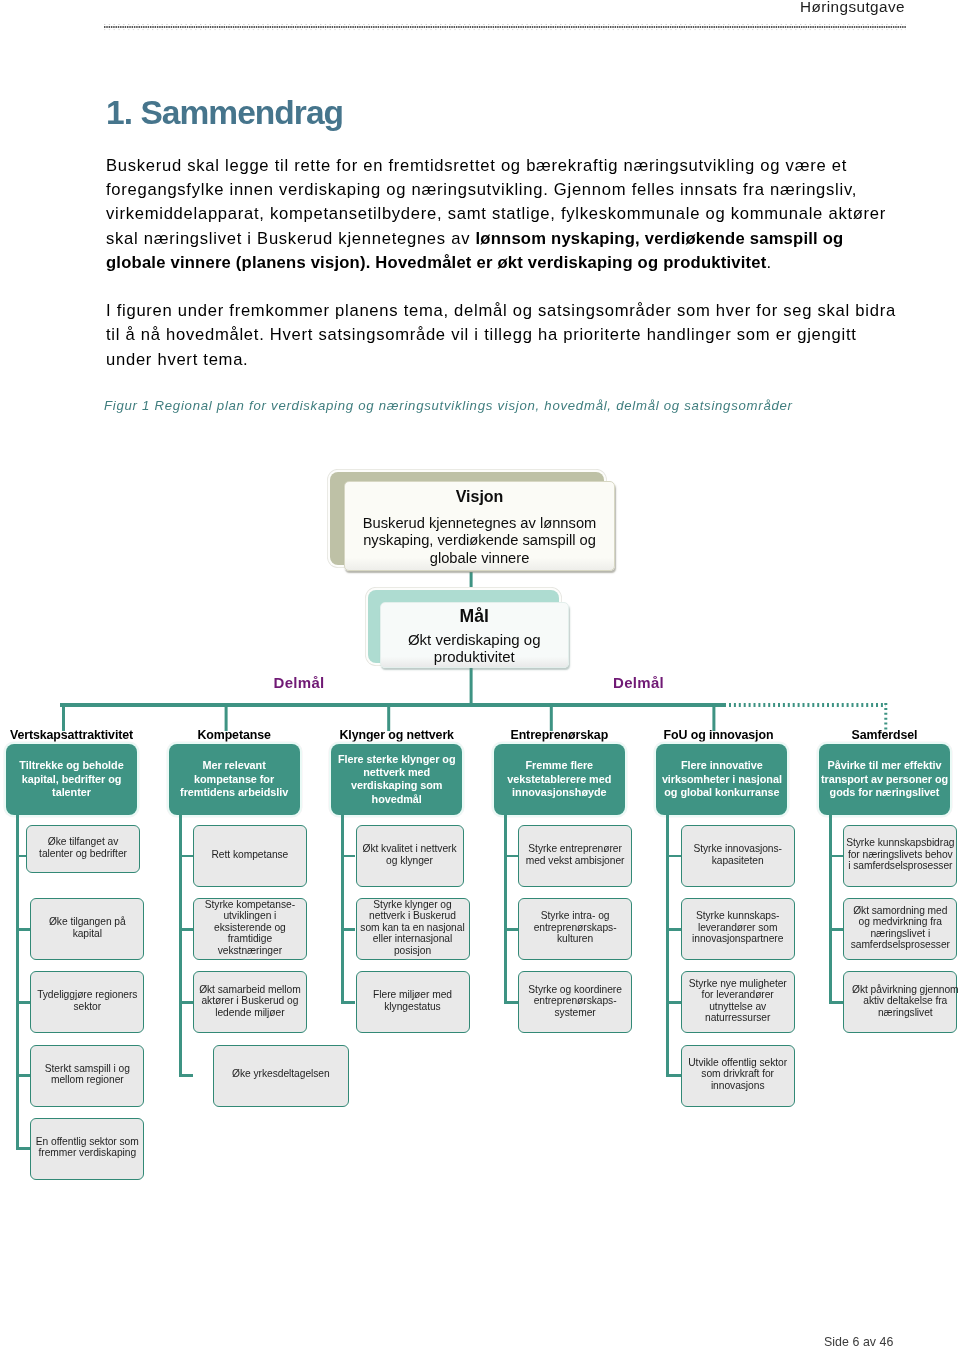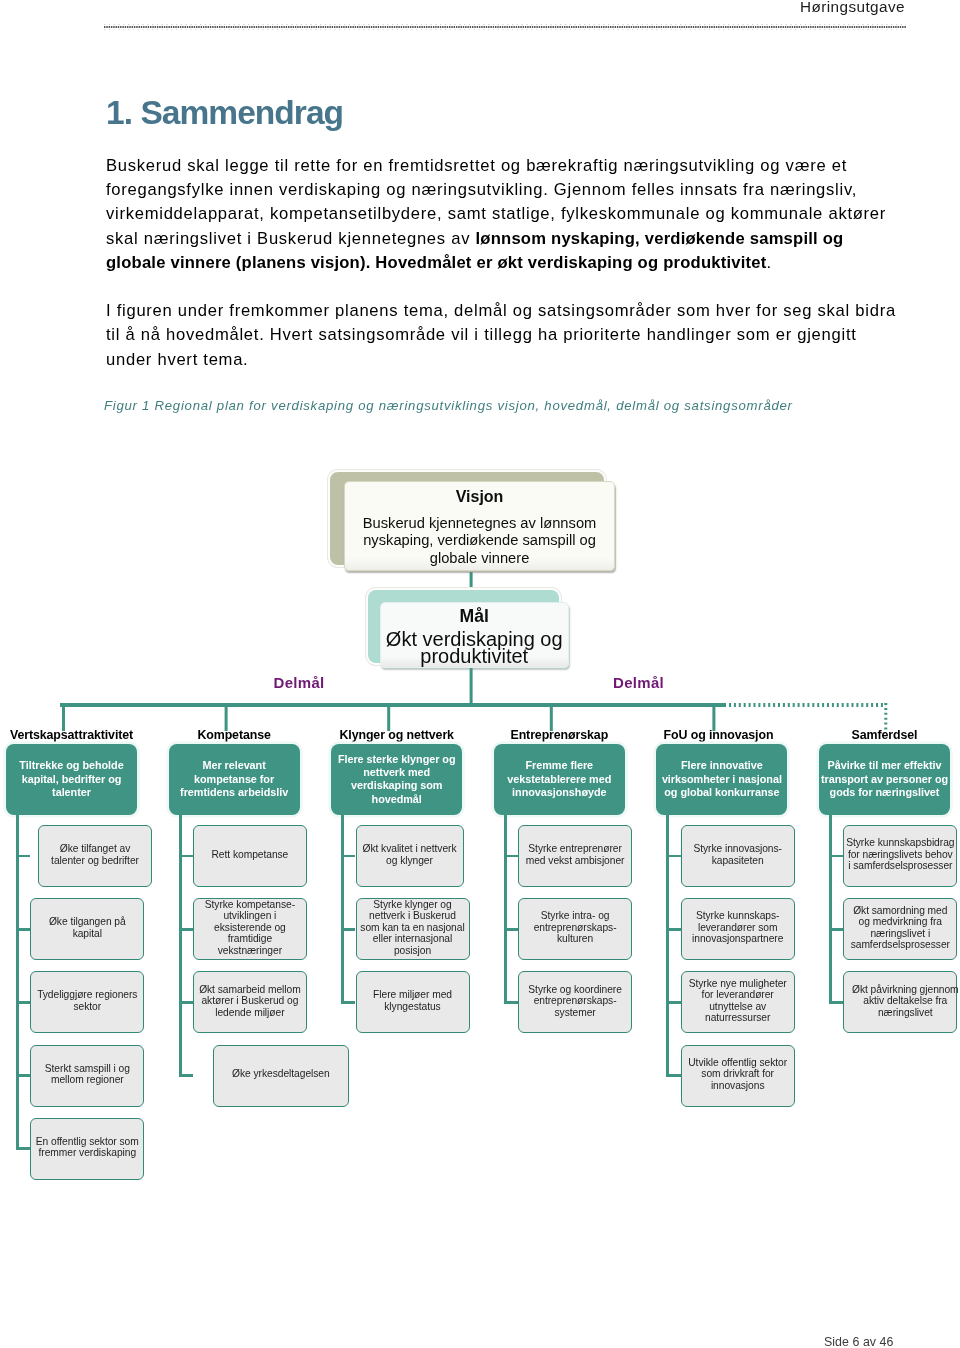--- a/index.html
+++ b/index.html
@@ -75,31 +75,31 @@
         <line x1="885.8" y1="703" x2="885.8" y2="731" stroke="#3e9383" stroke-width="3" stroke-dasharray="2 2.9"></line>
       </svg>
 <div class="stack-back" style="left:330.1px;top:472.0px;width:274px;height:92.5px;background:#bec1a6;"></div>
 <div class="stack-front" style="left:344.4px;top:480.8px;width:270.3px;height:90.5px;border:1.3px solid #d7d7c3;padding:4px 6px 0;background:linear-gradient(180deg,#fbfbf6 0%,#fbfbf6 86%,#eeeeea 100%);box-shadow:1px 2.5px 1.5px -0.5px rgba(120,120,104,.55);">
         <div class="st-title" style="font-size:16.0px;line-height:21px;margin-bottom:8px;">Visjon</div>
         <div class="st-body" style="font-size:14.7px;line-height:17.4px;"><span>Buskerud kjennetegnes av lønnsom</span><br><span>nyskaping, verdiøkende samspill og</span><br><span>globale vinnere</span></div>
       </div>
 <div class="stack-back" style="left:368.0px;top:590.0px;width:190.5px;height:73.0px;background:#aedcd1;"></div>
 <div class="stack-front" style="left:379.5px;top:601.5px;width:189.5px;height:66.5px;border:1.3px solid #e3efec;padding:3px 4px 0;background:linear-gradient(180deg,#f7faf9 0%,#f7faf9 84%,#e9e9e9 100%);box-shadow:1px 2.5px 1.5px -0.5px rgba(110,140,132,.45);">
         <div class="st-title" style="font-size:17.6px;line-height:21px;margin-bottom:4px;">Mål</div>
-        <div class="st-body" style="font-size:20px;line-height:17.6px;"><span>Økt verdiskaping og</span><br><span>produktivitet</span></div>
+        <div class="st-body" style="font-size:15px;line-height:17.6px;"><span>Økt verdiskaping og</span><br><span>produktivitet</span></div>
       </div>
 <div class="delmal" style="left:273.5px;top:674px;">Delmål</div>
 <div class="delmal" style="left:613px;top:674px;">Delmål</div>
 <div class="colhdr" style="left:-14.0px;top:728.0px;width:171.0px;">Vertskapsattraktivitet</div>
 <div class="tealbox" style="left:6.0px;top:744.0px;width:131.0px;height:70.5px;">
         <div><span>Tiltrekke og beholde</span><br><span>kapital, bedrifter og</span><br><span>talenter</span></div>
       </div>
 <div style="position:absolute;left:16.0px;top:814.5px;width:3px;height:334.3px;background:#3e9383;"></div>
 <div style="position:absolute;left:16.0px;top:854.6px;width:14.3px;height:2.8px;background:#3e9383;"></div>
-<div class="greybox" style="left:38px;top:825.0px;width:114.0px;height:62.0px;">
+<div class="greybox" style="left:26px;top:825.0px;width:114.0px;height:48px;">
         <div><span>Øke tilfanget av</span><br><span>talenter og bedrifter</span></div>
       </div>
 <div style="position:absolute;left:16.0px;top:927.8px;width:14.3px;height:2.8px;background:#3e9383;"></div>
 <div class="greybox" style="left:30.3px;top:898.2px;width:114.0px;height:62.0px;">
         <div><span>Øke tilgangen på</span><br><span>kapital</span></div>
       </div>
 <div style="position:absolute;left:16.0px;top:1001.0px;width:14.3px;height:2.8px;background:#3e9383;"></div>
 <div class="greybox" style="left:30.3px;top:971.4px;width:114.0px;height:62.0px;">
         <div><span>Tydeliggjøre regioners</span><br><span>sektor</span></div>
       </div>

